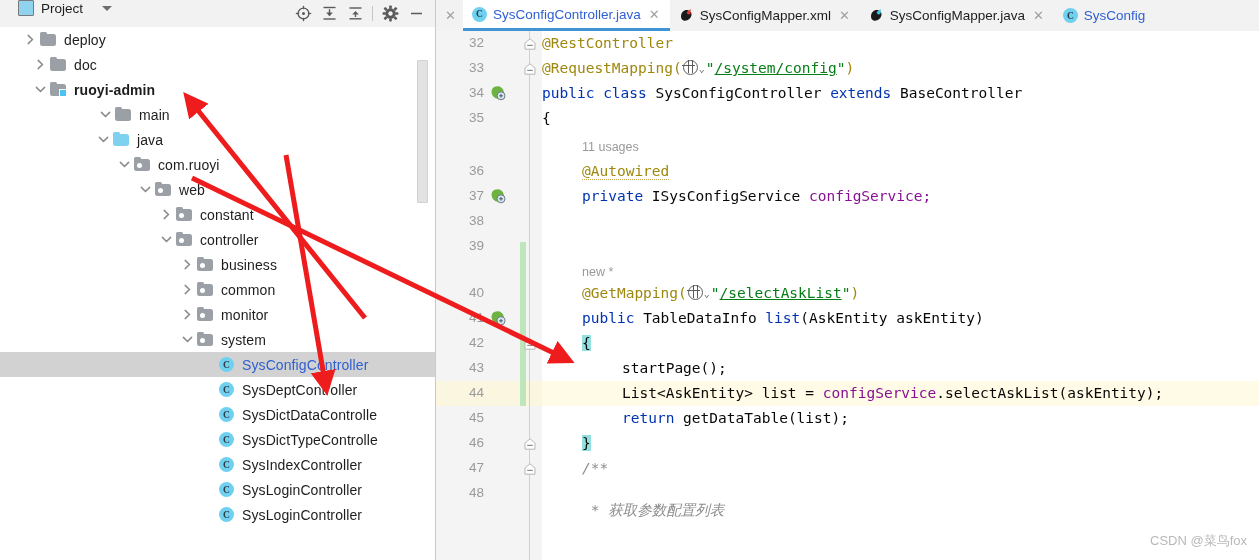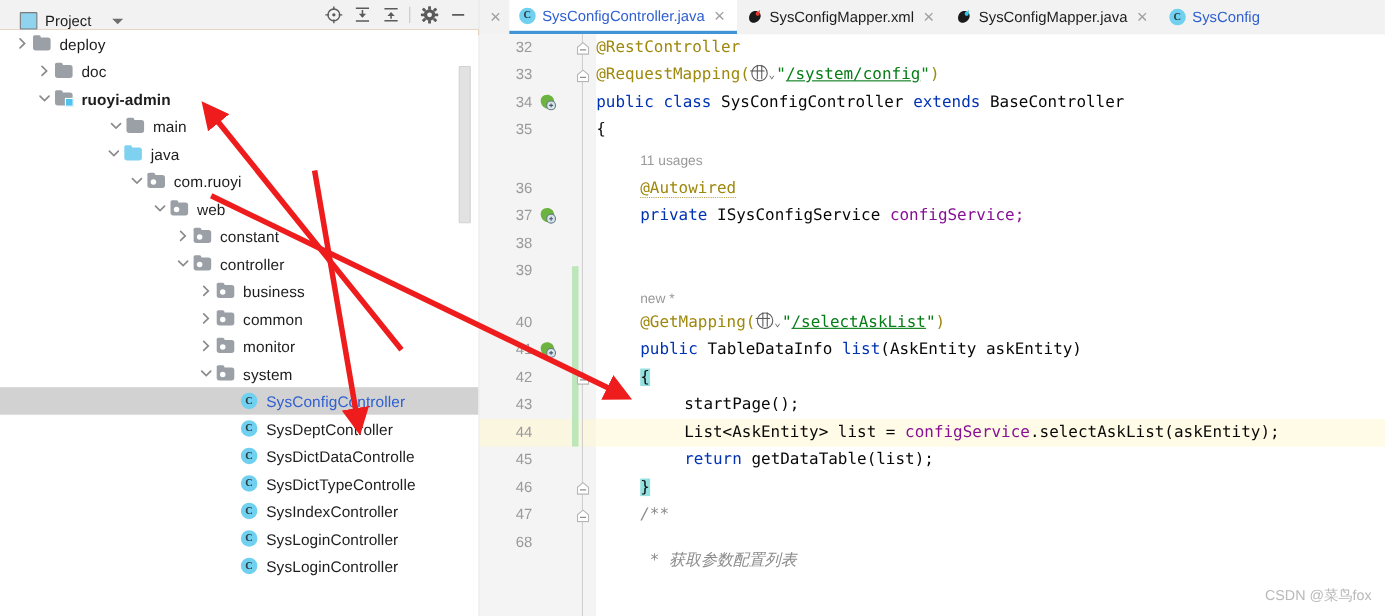--- a/index.html
+++ b/index.html
@@ -17,21 +17,21 @@
   .project-panel{
     position:absolute;left:0;top:0;width:436px;height:560px;
     background:#ffffff;
     border-right:1px solid #c9c9c9;
     box-sizing:border-box;
   }
   .project-header{
     position:relative;height:27px;
     background:#f2f2f2;
     border-bottom:5px solid #a16207;
-    display:flex;align-items:flex-end;
+    display:flex;align-items:flex-start;
   }
   .ph-title-wrap{display:flex;align-items:center;padding-left:18px;gap:7px;}
   .ph-icon{width:14px;height:14px;border:1px solid #7a7a7a;background:#8fd3ef;border-radius:1px;display:block;}
   .ph-title{font-size:13.5px;color:#1d1d1d;}
   .ph-caret{
     width:0;height:0;border-left:5px solid transparent;border-right:5px solid transparent;
     border-top:5px solid #6e6e6e;margin-left:12px;
   }
   .ph-tools{position:absolute;right:6px;top:0;height:27px;display:flex;align-items:center;gap:0px;}
   .ph-tool{width:26px;height:22px;display:flex;align-items:center;justify-content:center;color:#5a5a5a;}
@@ -204,21 +204,21 @@
         </span>
         <span class="ph-tool">
           <svg width="17" height="17" viewBox="0 0 17 17">
               <line x1="3" y1="8.5" x2="14" y2="8.5" stroke="#5a5a5a" stroke-width="1.5"></line>
             </svg>
         </span>
       </div>
     </div>
 
     <div class="tree" id="tree">
-        <div class="trow" style="padding-left: 13px;">
+        <div class="trow" style="padding-left: 23px;">
           <span class="tarrow">
             <svg width="9" height="11" viewBox="0 0 9 11">
               <path d="M2.2 1.4 L6.4 5.5 L2.2 9.6" fill="none" stroke="#8a8a8a" stroke-width="1.5" stroke-linecap="round"></path>
             </svg>
           </span>
           <span class="ticon">
             <span class="fo"></span>
           </span>
           <span class="tlabel">deploy</span>
         </div>
@@ -514,21 +514,21 @@
           <div class="gutter-line" style="top: 375px;">
             <span class="gnum">45</span>
           </div>
           <div class="gutter-line" style="top: 400px;">
             <span class="gnum">46</span>
           </div>
           <div class="gutter-line" style="top: 425px;">
             <span class="gnum">47</span>
           </div>
           <div class="gutter-line" style="top: 450px;">
-            <span class="gnum">68</span>
+            <span class="gnum">48</span>
           </div>
         </div>
 
       <div class="code">
 
         <div class="cline" style="top:0px;"><span class="ann">@RestController</span></div>
 
         <div class="cline" style="top:25px;"><span class="ann">@RequestMapping(</span><span class="globe"></span><span class="gchev">⌄</span><span class="str">"</span><span class="str url-u">/system/config</span><span class="str">"</span><span class="ann">)</span></div>
 
         <div class="cline" style="top:50px;"><span class="k">public</span><span class="pln"> </span><span class="k">class</span><span class="pln"> </span><span class="pln">SysConfigController</span><span class="pln"> </span><span class="k">extends</span><span class="pln"> </span><span class="pln">BaseController</span></div>

